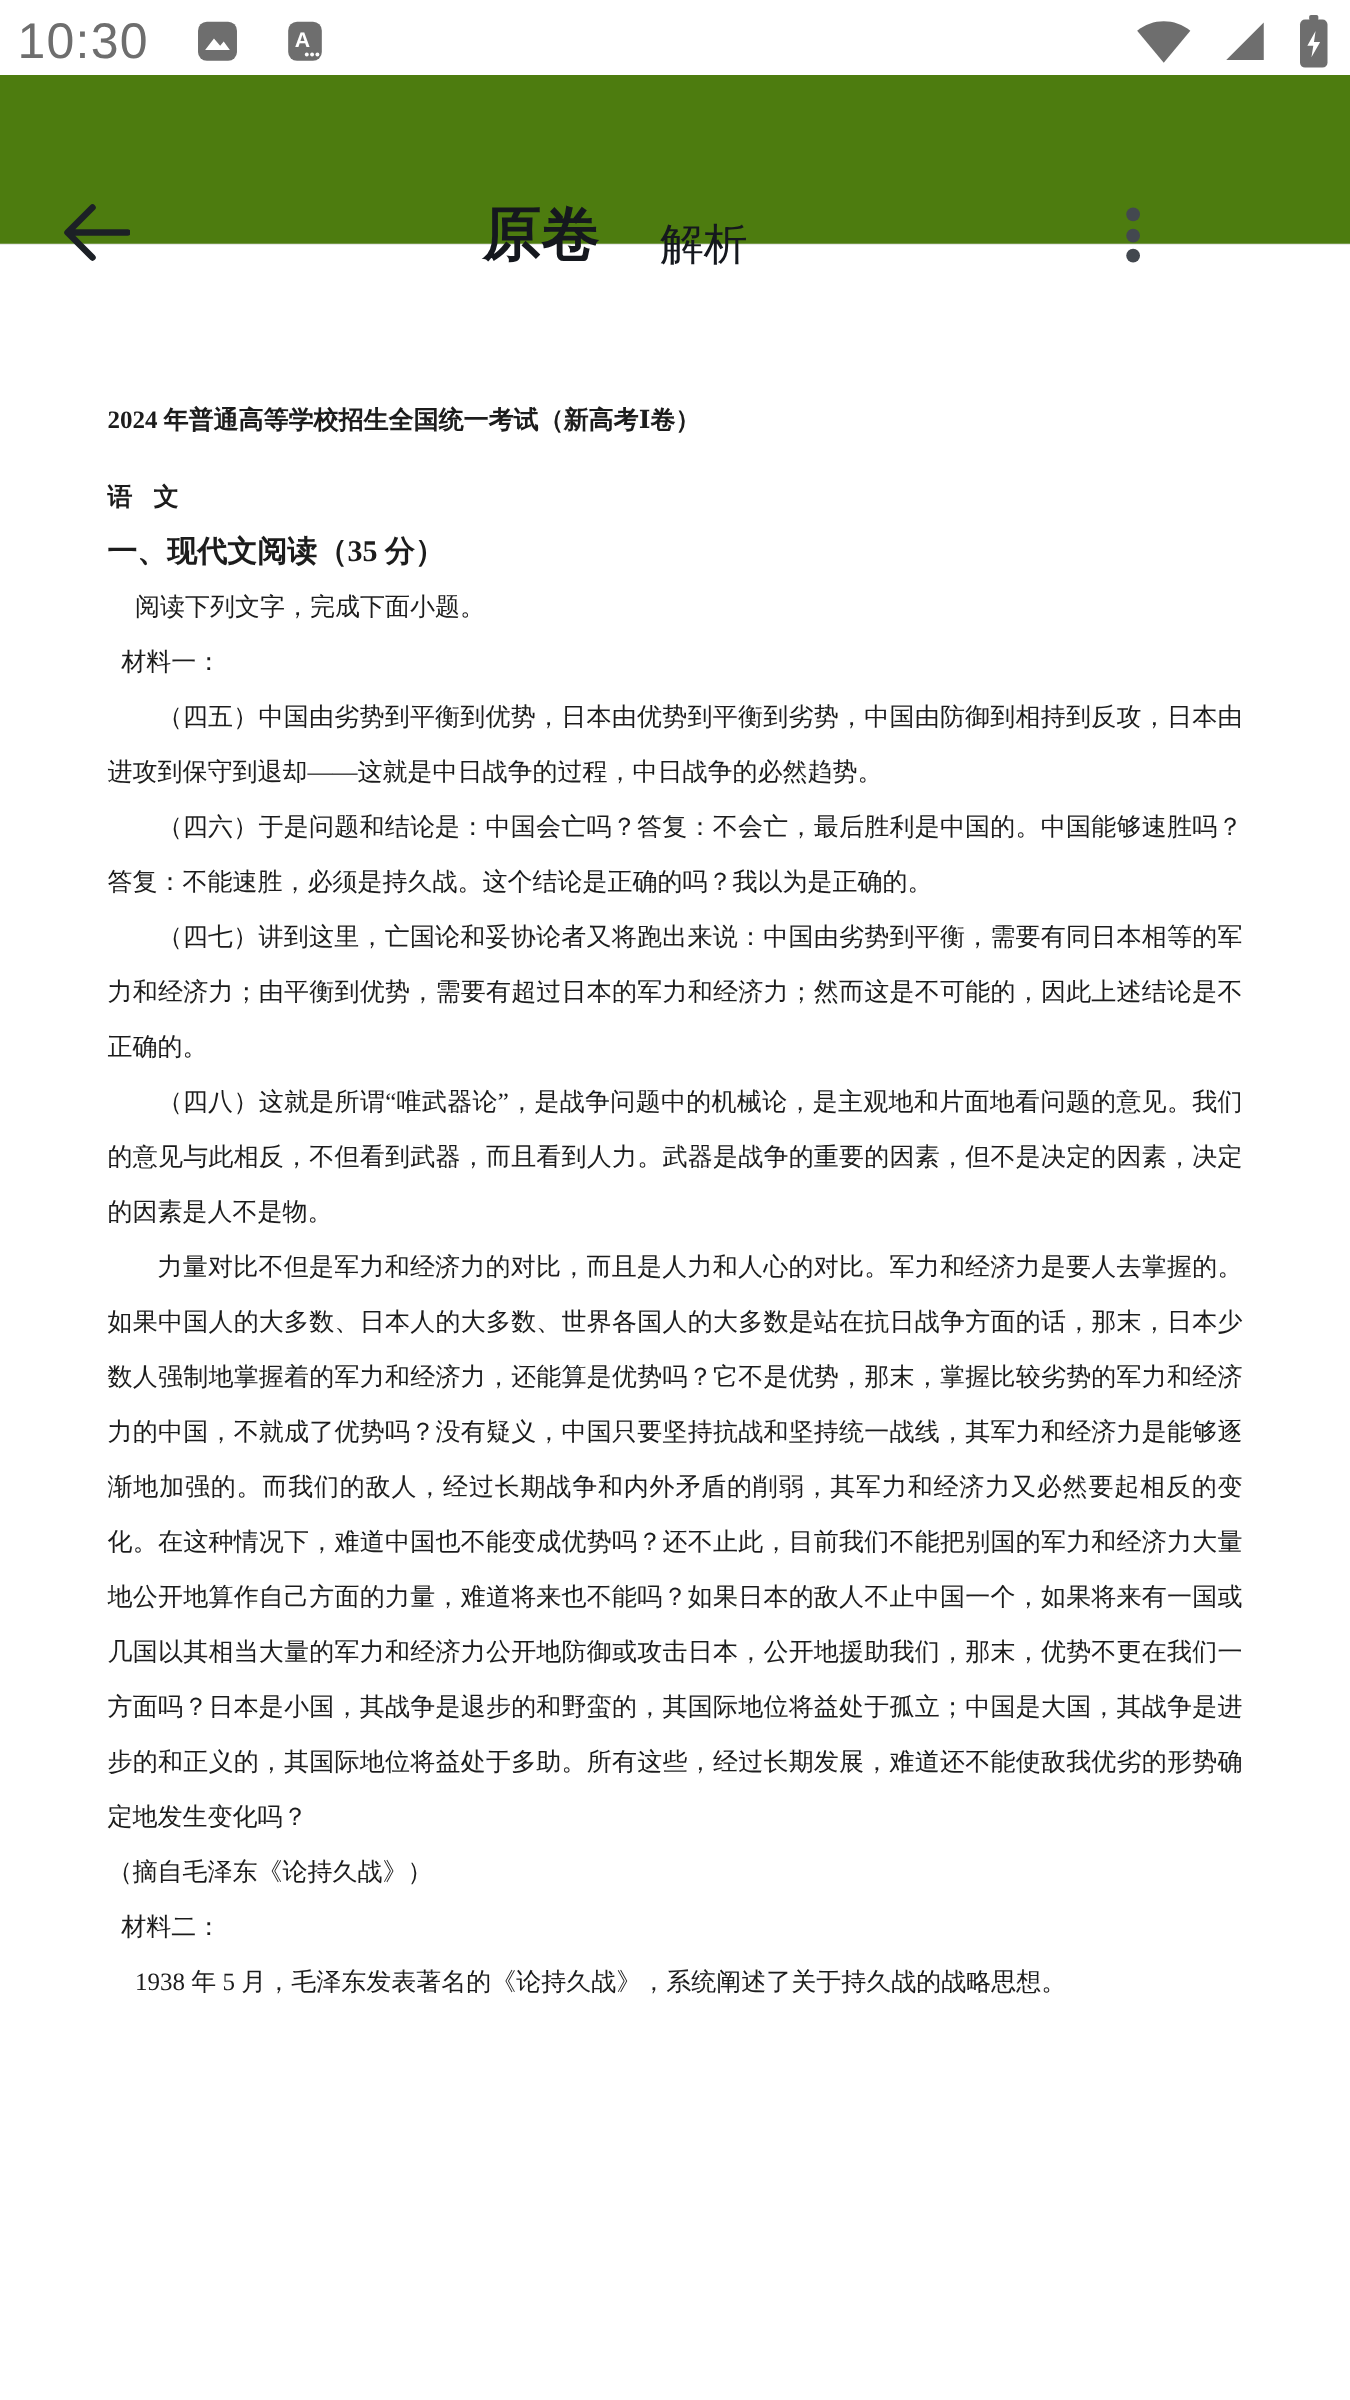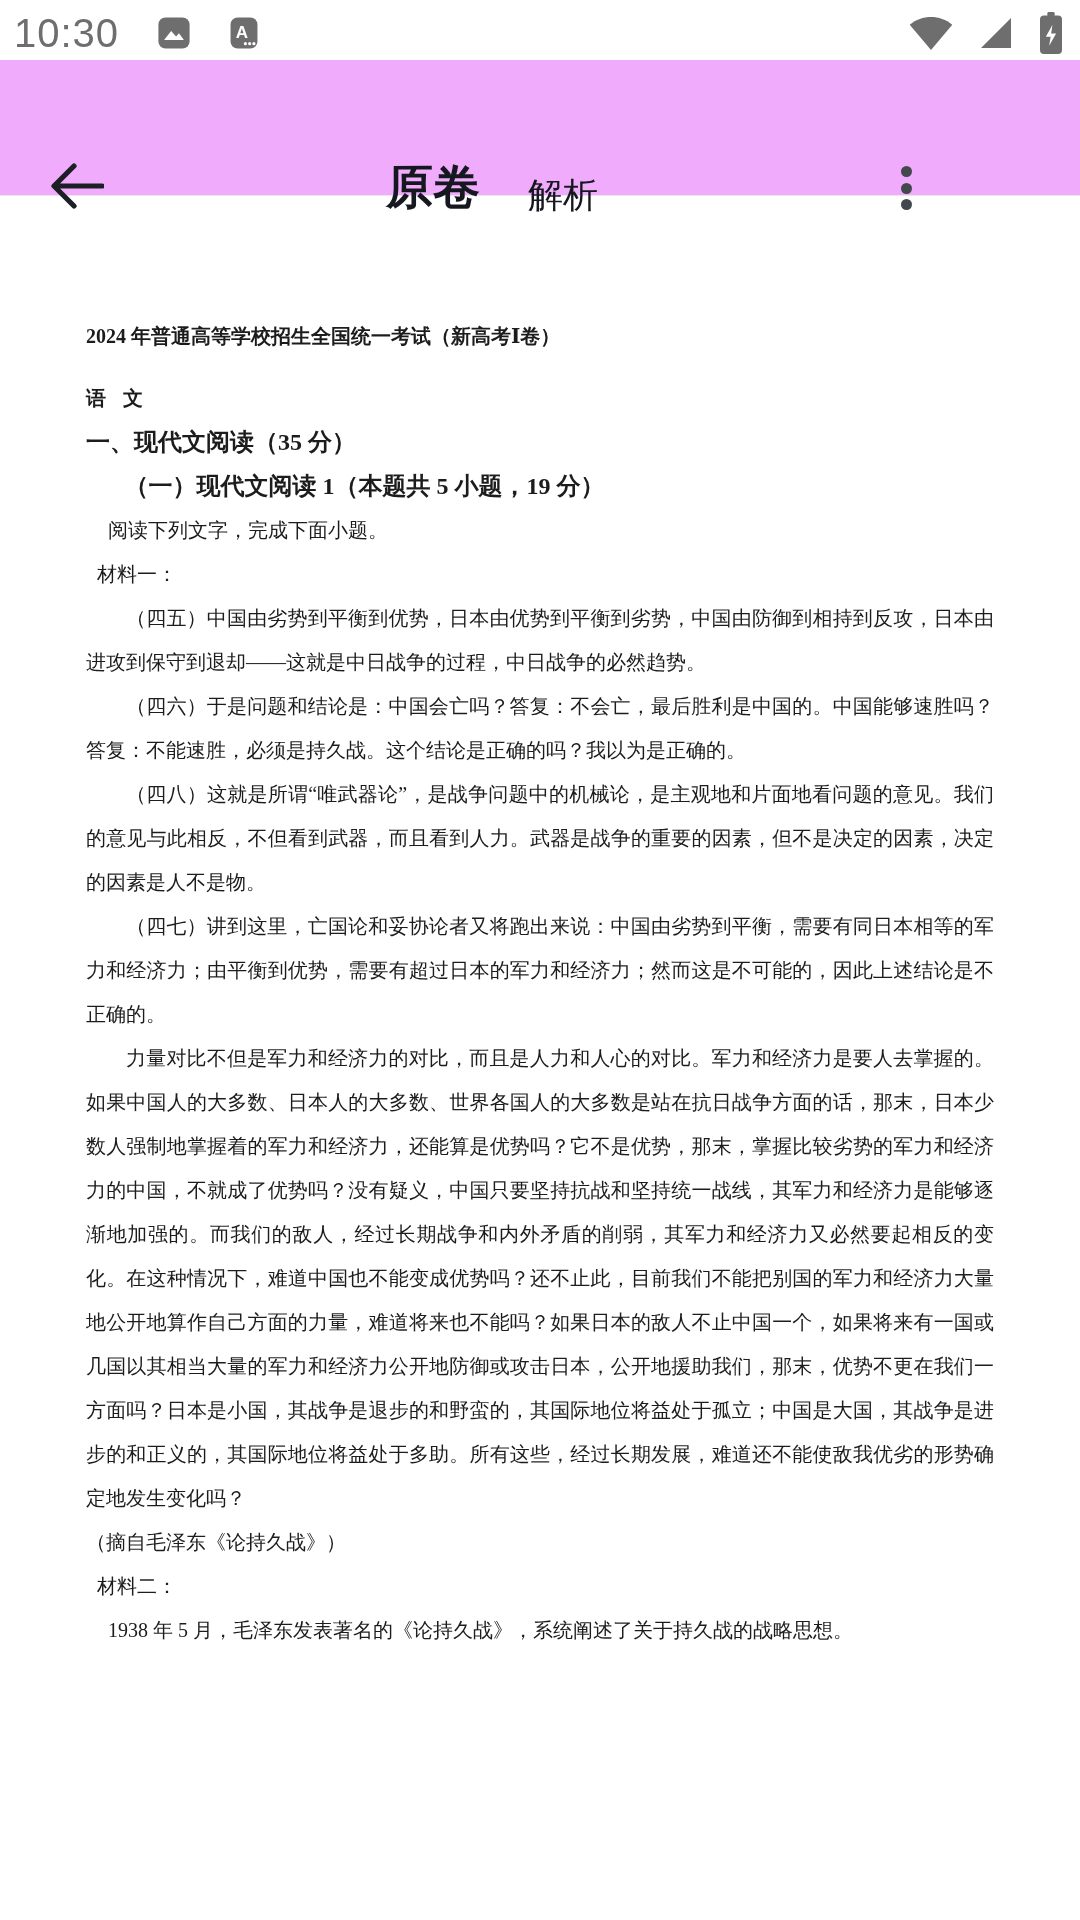--- a/index.html
+++ b/index.html
@@ -8,21 +8,21 @@
 
   
   .status-bar { height:60px; display:flex; justify-content:space-between;
                 align-items:center; padding:6px 16px 0 14px; color:#6e6e6e; }
   .sb-left  { display:flex; align-items:center; gap:38px; }
   .sb-right { display:flex; align-items:center; gap:24px; }
   .sb-time  { font-size:40px; letter-spacing:1px; color:#6e6e6e; }
   .sb-icon  { display:block; }
 
   
-  .app-bar { position:relative; height:136px; background:#f0abfc;
+  .app-bar { position:relative; height:136px; background:#4d7c0f;
              border-bottom:1px solid #e9e9e9; }
   .back-btn { position:absolute; left:48px; top:102px; width:56px; height:48px; cursor:pointer; }
   .tab-primary   { position:absolute; left:386px; top:96px; font-size:47px; font-weight:600;
                    color:#15181e; font-family:"Liberation Sans", sans-serif; }
   .tab-secondary { position:absolute; left:528px; top:112px; font-size:35px; font-weight:400;
                    color:#15181e; }
   .kebab { position:absolute; left:893px; top:104px; width:26px; height:48px;
            display:flex; flex-direction:column; justify-content:space-between;
            align-items:center; padding:2px 0; cursor:pointer; }
   .kebab i { width:11px; height:11px; border-radius:50%; background:#43484f; }
@@ -88,26 +88,25 @@
       <i></i>
       <i></i>
       <i></i>
     </div>
 </header>
 
 <main class="doc">
   <p class="doc-title">2024 年普通高等学校招生全国统一考试（新高考Ⅰ卷）</p>
   <p class="doc-subject">语 文</p>
   <p class="doc-sec">一、现代文阅读（35 分）</p>
-  <p class="doc-subsec">（一）现代文阅读 1（本题共 5 小题，19 分）</p>
   <p class="indent-1">阅读下列文字，完成下面小题。</p>
   <p class="indent-05">材料一：</p>
   <p class="para">（四五）中国由劣势到平衡到优势，日本由优势到平衡到劣势，中国由防御到相持到反攻，日本由进攻到保守到退却——这就是中日战争的过程，中日战争的必然趋势。</p>
   <p class="para">（四六）于是问题和结论是：中国会亡吗？答复：不会亡，最后胜利是中国的。中国能够速胜吗？答复：不能速胜，必须是持久战。这个结论是正确的吗？我以为是正确的。</p>
+  <p class="para">（四七）讲到这里，亡国论和妥协论者又将跑出来说：中国由劣势到平衡，需要有同日本相等的军力和经济力；由平衡到优势，需要有超过日本的军力和经济力；然而这是不可能的，因此上述结论是不正确的。</p>
   <p class="para">（四八）这就是所谓“唯武器论”，是战争问题中的机械论，是主观地和片面地看问题的意见。我们的意见与此相反，不但看到武器，而且看到人力。武器是战争的重要的因素，但不是决定的因素，决定的因素是人不是物。</p>
-  <p class="para">（四七）讲到这里，亡国论和妥协论者又将跑出来说：中国由劣势到平衡，需要有同日本相等的军力和经济力；由平衡到优势，需要有超过日本的军力和经济力；然而这是不可能的，因此上述结论是不正确的。</p>
   <p class="para">力量对比不但是军力和经济力的对比，而且是人力和人心的对比。军力和经济力是要人去掌握的。如果中国人的大多数、日本人的大多数、世界各国人的大多数是站在抗日战争方面的话，那末，日本少数人强制地掌握着的军力和经济力，还能算是优势吗？它不是优势，那末，掌握比较劣势的军力和经济力的中国，不就成了优势吗？没有疑义，中国只要坚持抗战和坚持统一战线，其军力和经济力是能够逐渐地加强的。而我们的敌人，经过长期战争和内外矛盾的削弱，其军力和经济力又必然要起相反的变化。在这种情况下，难道中国也不能变成优势吗？还不止此，目前我们不能把别国的军力和经济力大量地公开地算作自己方面的力量，难道将来也不能吗？如果日本的敌人不止中国一个，如果将来有一国或几国以其相当大量的军力和经济力公开地防御或攻击日本，公开地援助我们，那末，优势不更在我们一方面吗？日本是小国，其战争是退步的和野蛮的，其国际地位将益处于孤立；中国是大国，其战争是进步的和正义的，其国际地位将益处于多助。所有这些，经过长期发展，难道还不能使敌我优劣的形势确定地发生变化吗？</p>
   <p class="attribution">（摘自毛泽东《论持久战》）</p>
   <p class="indent-05">材料二：</p>
   <p class="indent-1">1938 年 5 月，毛泽东发表著名的《论持久战》，系统阐述了关于持久战的战略思想。</p>
   <div class="page-gap"></div>
 
 </main>
 
 </body></html>

